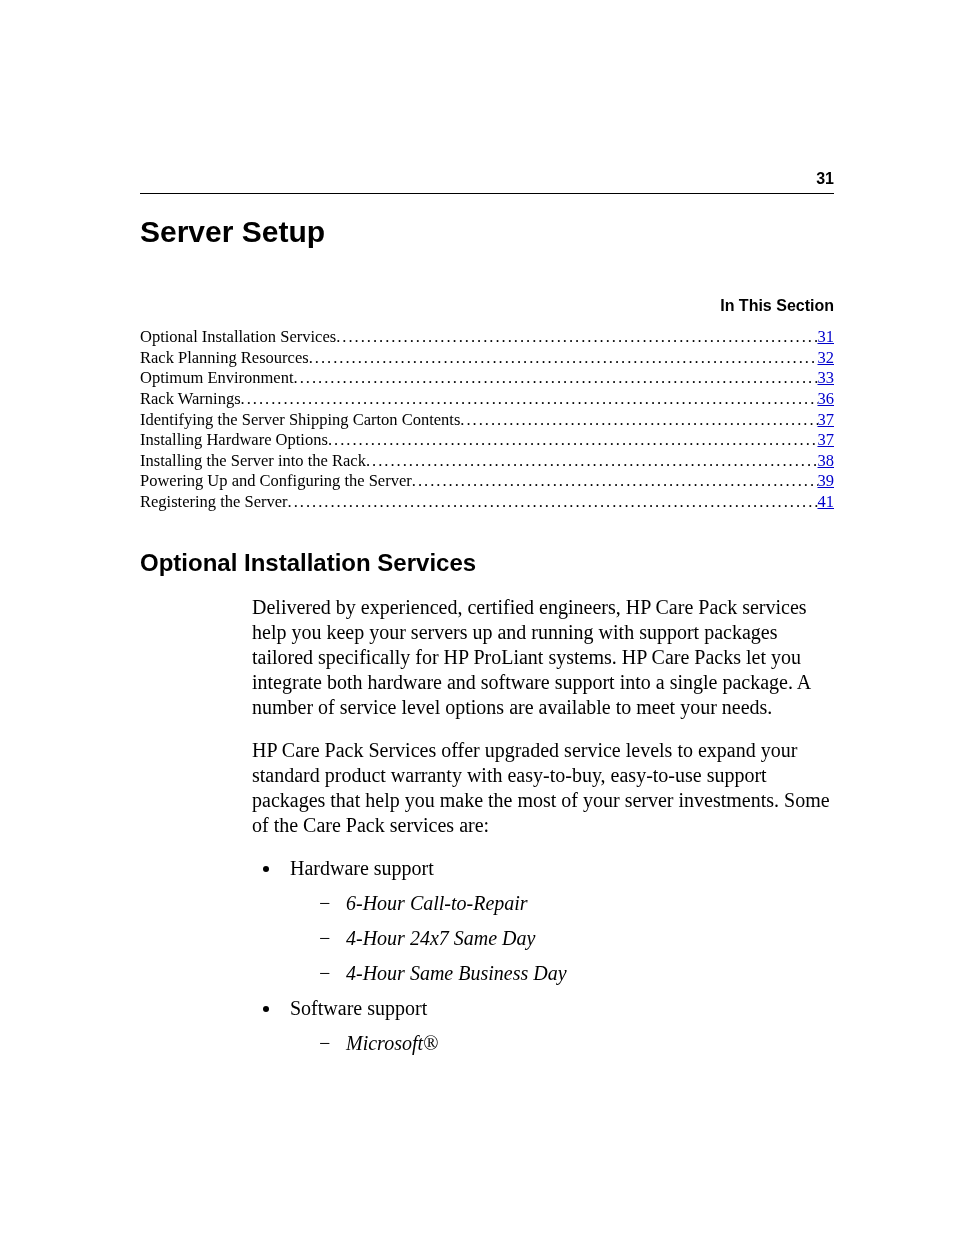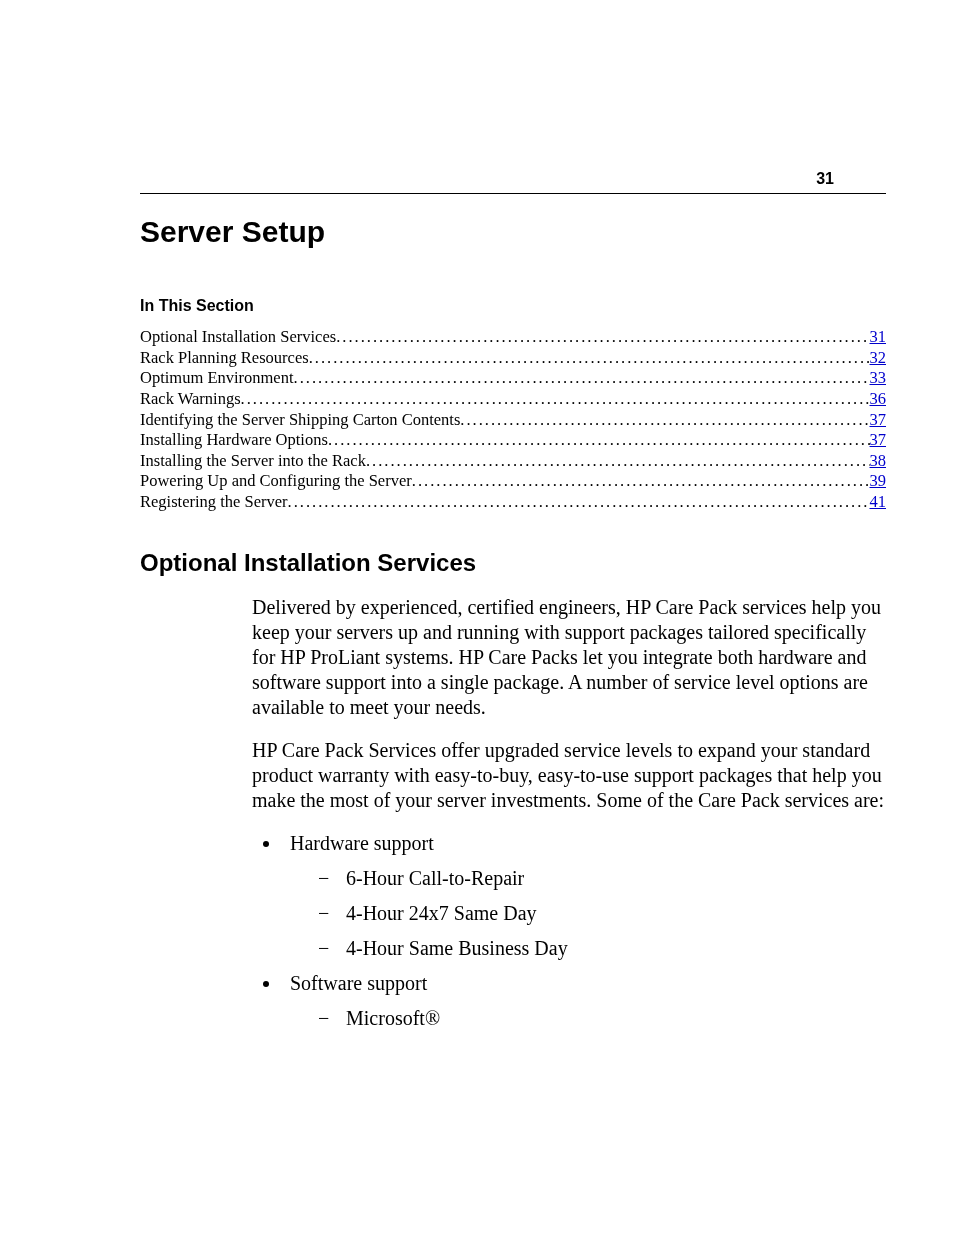--- a/index.html
+++ b/index.html
@@ -6,21 +6,21 @@
     margin: 0;
     padding: 0;
     background: #fff;
     font-family: "Times New Roman", Times, serif;
     color: #000;
   }
   .page {
     width: 954px;
     height: 1235px;
     box-sizing: border-box;
-    padding: 165px 68px 0 140px;
+    padding: 165px 120px 0 140px;
     position: relative;
   }
   .page-number {
     position: absolute;
     top: 170px;
     right: 120px;
     font-family: Arial, Helvetica, sans-serif;
     font-weight: bold;
     font-size: 16px;
   }
@@ -33,20 +33,21 @@
     font-weight: bold;
     font-size: 30px;
     margin: 21px 0 0 0;
   }
   .section-label {
     font-family: Arial, Helvetica, sans-serif;
     font-weight: bold;
     font-size: 16px;
     margin-top: 48px;
     margin-bottom: 12px;
+    text-align: right;
   }
   .toc {
     font-size: 16.5px;
     line-height: 1.25;
   }
   .toc-row {
     display: flex;
     align-items: baseline;
     white-space: nowrap;
   }
@@ -87,20 +88,21 @@
     padding-left: 30px;
   }
   ul.bullets > li {
     padding-left: 8px;
     margin-bottom: 10px;
   }
   ul.dashes {
     list-style: none;
     margin: 10px 0 0 0;
     padding-left: 28px;
+    font-style: italic;
   }
   ul.dashes > li {
     margin-bottom: 10px;
   }
   ul.dashes > li::before {
     content: "\2212";
     display: inline-block;
     width: 1.4em;
   }
 </style>

